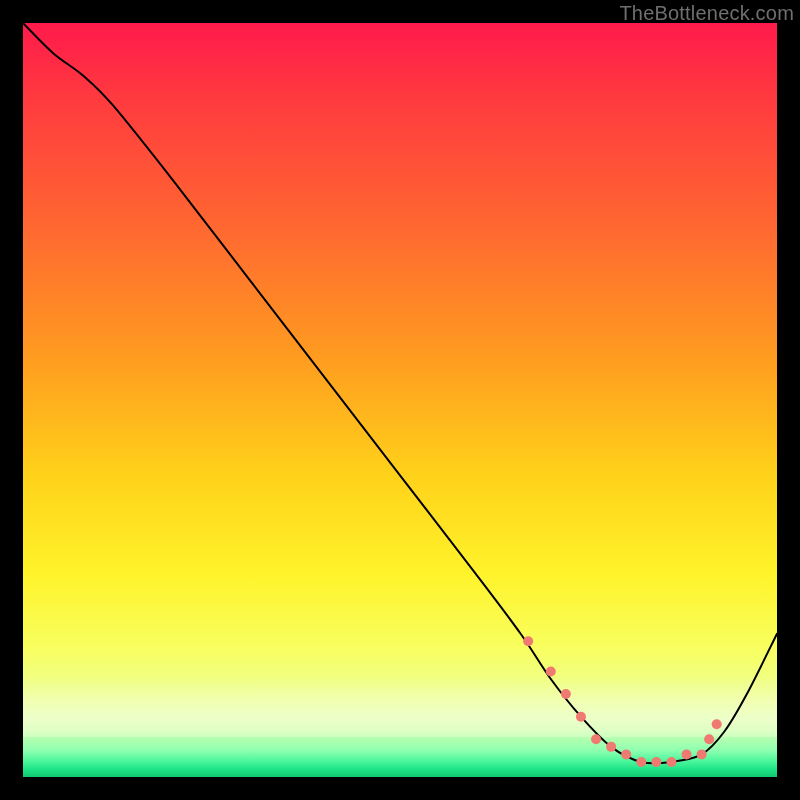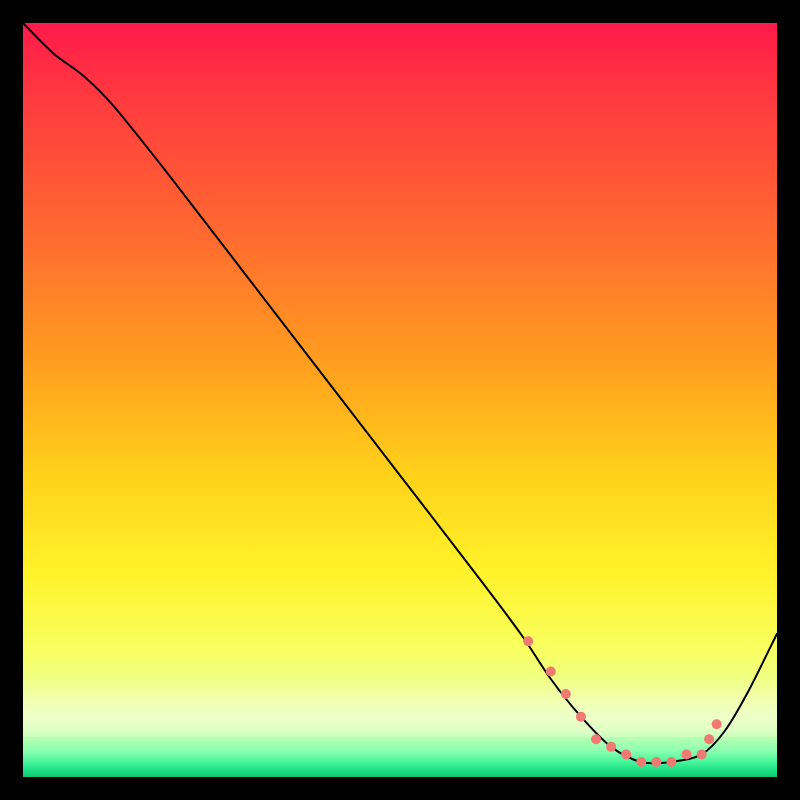--- a/index.html
+++ b/index.html
@@ -105,13 +105,14 @@
           <circle cx="633.36" cy="738.92" r="5" fill="#ef7a71"></circle>
           <circle cx="648.4399999999999" cy="738.92" r="5" fill="#ef7a71"></circle>
           <circle cx="663.52" cy="731.38" r="5" fill="#ef7a71"></circle>
           <circle cx="678.6" cy="731.38" r="5" fill="#ef7a71"></circle>
           <circle cx="686.14" cy="716.3" r="5" fill="#ef7a71"></circle>
           <circle cx="693.6800000000001" cy="701.22" r="5" fill="#ef7a71"></circle>
         </g>
     </svg>
   </div>
 
+  <div class="watermark">TheBottleneck.com</div>
 </div>
 
 </body></html>

